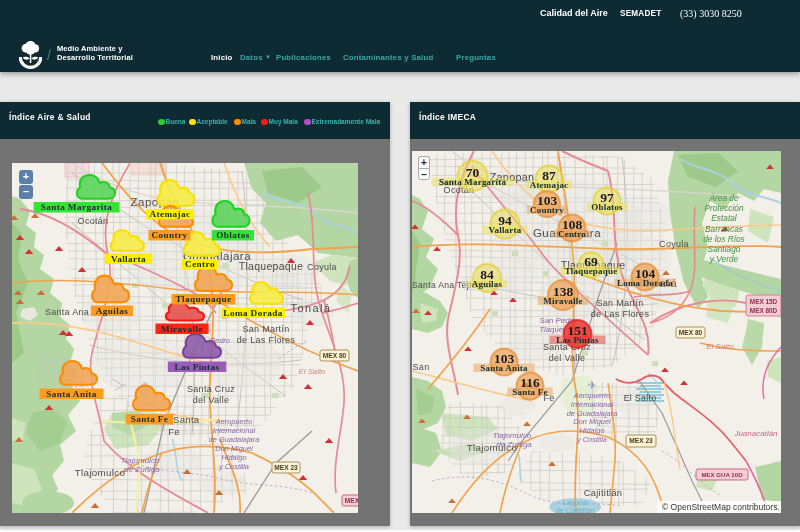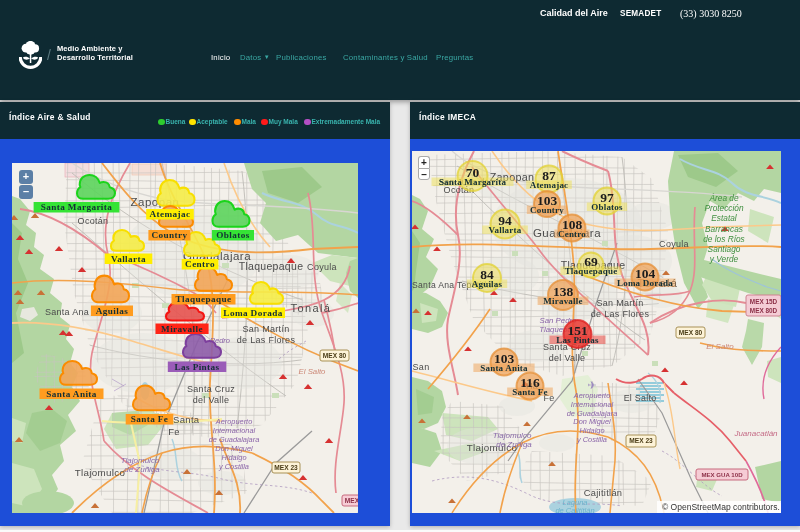--- a/index.html
+++ b/index.html
@@ -1,22 +1,22 @@
 <!DOCTYPE html>
 <html><head><meta charset="utf-8"><style>
 *{margin:0;padding:0;box-sizing:border-box}
 html,body{width:800px;height:532px;overflow:hidden;background:#e9e9e9;
 font-family:"Liberation Sans",sans-serif}
 .abs{position:absolute}
-header{position:absolute;left:0;top:0;width:800px;height:100px;background:#0e2a32;
+header{position:absolute;left:0;top:0;width:800px;height:72px;background:#0e2a32;
 box-shadow:0 2px 5px rgba(0,0,0,.35)}
 .tb{position:absolute;white-space:nowrap}
-.navlink{position:absolute;top:53px;font-size:7.8px;font-weight:normal;color:#3aa7a3;
+.navlink{position:absolute;top:53px;font-size:7.8px;font-weight:bold;color:#3aa7a3;
 letter-spacing:.2px;white-space:nowrap}
-.card{position:absolute;top:102px;width:390px;height:424px;background:#1d4ed8;
+.card{position:absolute;top:102px;width:390px;height:424px;background:#737373;
 box-shadow:0 1px 4px rgba(0,0,0,.25)}
 .chead{position:absolute;left:0;top:0;width:100%;height:37px;background:#0e2a32;color:#fff}
 .ctitle{position:absolute;left:9px;top:10px;font-size:8.4px;font-weight:bold;letter-spacing:.3px}
 .leg{position:absolute;top:16px;height:8px;font-size:6.5px;font-weight:bold;color:#39b3ad;white-space:nowrap}
 .dot{display:inline-block;width:6.5px;height:6.5px;border-radius:50%;vertical-align:-1px;margin-right:1px}
 .zbtn{position:absolute;width:14px;height:14px;border-radius:3px;background:#5b7fa6;color:#fff;
 font-weight:bold;font-size:11px;text-align:center;line-height:13px}
 .zbtn2{position:absolute;width:12px;height:12px;background:#fff;color:#222;
 font-weight:bold;font-size:10px;text-align:center;line-height:11px;border:1px solid #aaa}
 </style></head><body>
@@ -35,21 +35,21 @@
       <path d="M12.2 17.5 C14.5 15.2 17.8 15.4 19.2 16.8 C17.8 19 14 19.2 12.2 17.5 Z"></path>
     </g>
     <path d="M1.2 16 A 10.3 10.3 0 0 0 21.8 16" stroke="#fff" stroke-width="3.2" fill="none"></path>
   </svg>
   <div class="tb" style="left:47px;top:47px;color:#5b7a80;font-size:14px">/</div>
   <div class="tb" style="left:57px;top:45px;color:#fff;font-size:7.5px;font-weight:bold;line-height:8.8px;letter-spacing:.1px">Medio Ambiente y<br>Desarrollo Territorial</div>
   <div class="navlink" style="left:211px;color:#fff">Inicio</div>
   <div class="navlink" style="left:240px">Datos <span style="font-size:6px;vertical-align:1px">▼</span></div>
   <div class="navlink" style="left:276px">Publicaciones</div>
   <div class="navlink" style="left:343px">Contaminantes y Salud</div>
-  <div class="navlink" style="left:436px">Preguntas</div>
+  <div class="navlink" style="left:456px">Preguntas</div>
 </header>
 
 <div class="card" style="left:0">
   <div class="chead">
     <div class="ctitle">Índice Aire &amp; Salud</div>
     <div class="leg" style="left:158px"><span class="dot" style="background:#2ecc2e"></span>Buena</div>
     <div class="leg" style="left:189px"><span class="dot" style="background:#ffe400"></span>Aceptable</div>
     <div class="leg" style="left:234px"><span class="dot" style="background:#ff8c00"></span>Mala</div>
     <div class="leg" style="left:261px"><span class="dot" style="background:#ff1a1a"></span>Muy Mala</div>
     <div class="leg" style="left:304px"><span class="dot" style="background:#b44fc4"></span>Extremadamente Mala</div>

